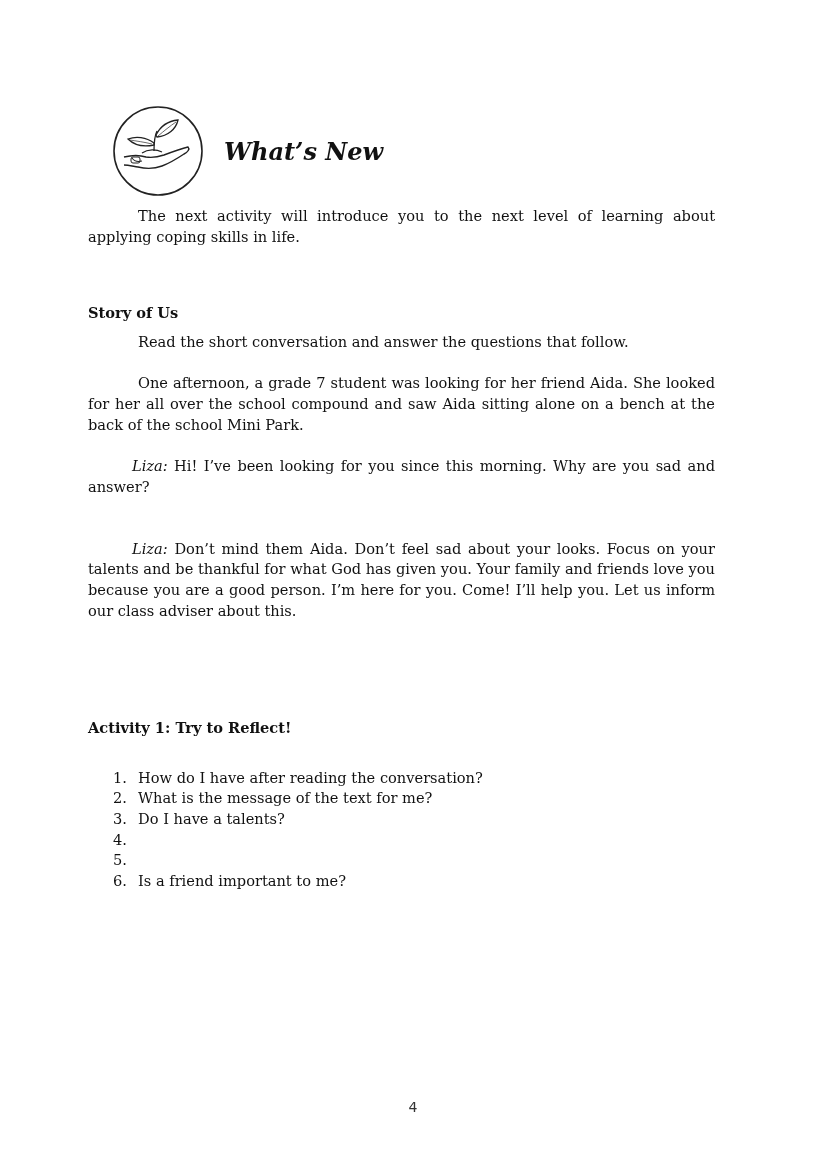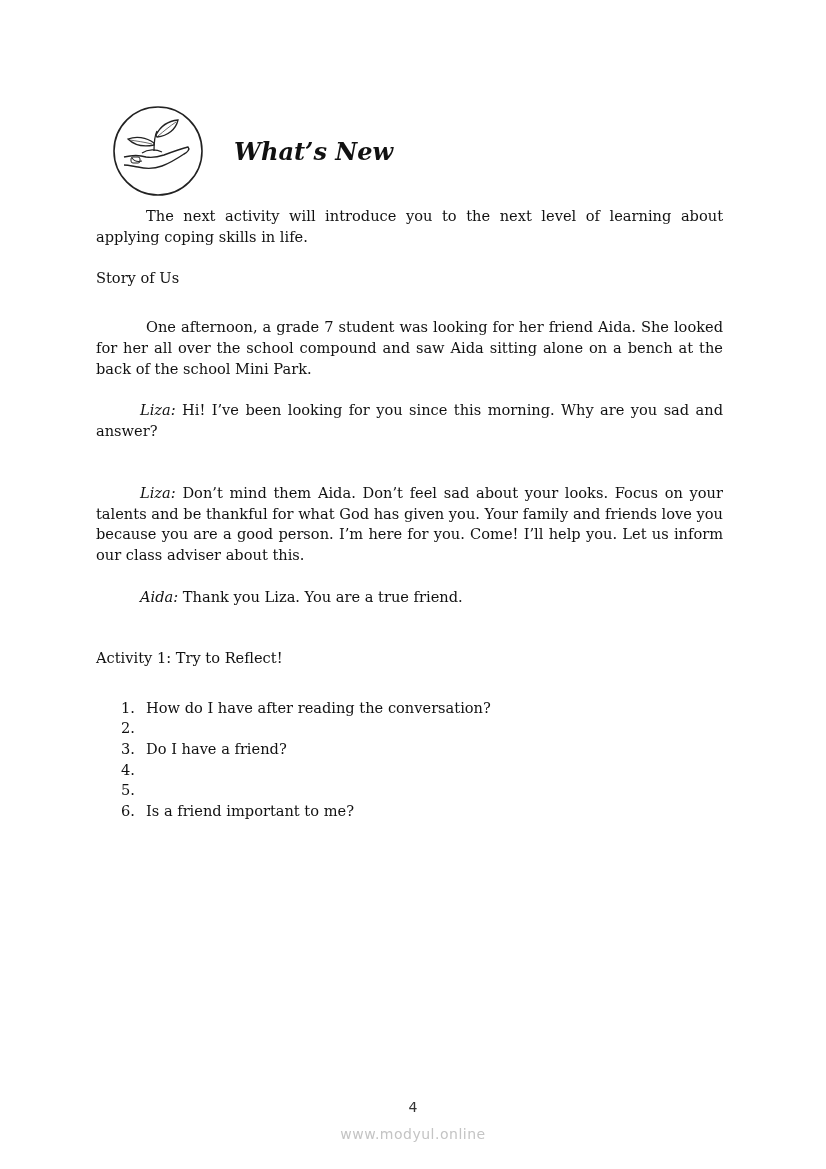--- a/index.html
+++ b/index.html
@@ -1,28 +1,28 @@
 <!DOCTYPE html>
 <html><head>
 <meta charset="utf-8">
 <style>
   html, body { margin: 0; padding: 0; background: #ffffff; }
   body { width: 826px; height: 1169px; position: relative; overflow: hidden;
          font-family: "DejaVu Serif", "Liberation Serif", serif; color: #111; }
   .page { position: absolute; left: 0; top: 0; width: 826px; height: 1169px; }
-  .header { position: absolute; left: 112px; top: 105px; height: 92px; display: flex; align-items: center; gap: 10px; }
+  .header { position: absolute; left: 112px; top: 105px; height: 92px; display: flex; align-items: center; }
   .logo { width: 92px; height: 92px; }
   .title { margin-left: 20px; font-family: "DejaVu Serif", serif; font-weight: bold; font-style: italic;
            font-size: 24px; color: #111; }
-  .content { position: absolute; left: 96px; top: 206px; width: 627px;
+  .content { position: absolute; left: 88px; top: 206px; width: 627px;
              font-size: 14.6px; line-height: 20.7px; }
   p { margin: 0; text-align: justify; }
   .indent { text-indent: 50px; }
   .gap { height: 20.7px; }
-  .h { font-weight: normal; }
+  .h { font-weight: bold; margin-top: 35px; }
   .speaker { font-style: italic; margin-left: 44px; }
   ol { margin: 0; padding: 0; list-style: none; }
   ol li { display: flex; margin-left: 25px; }
   ol li .num { width: 25px; flex: none; }
   .footer-num { position: absolute; top: 1099px; left: 0; width: 826px; text-align: center;
                 font-family: "DejaVu Sans", sans-serif; font-size: 14px; color: #333; }
   .footer-url { position: absolute; top: 1126px; left: 0; width: 826px; text-align: center;
                 font-family: "DejaVu Sans", sans-serif; font-size: 14px; color: #c4c4c4; letter-spacing: 0.5px; }
 </style>
 </head>
@@ -49,56 +49,56 @@
       <path d="M40 39 C32 37 24 36 18 35" fill="none" stroke="#444" stroke-width="0.8"></path>
     </svg>
     <div class="title">What’s New</div>
   </div>
 
   <div class="content">
     <p class="indent">The next activity will introduce you to the next level of learning about applying coping skills in life.</p>
     <div class="gap"></div>
     <p class="h">Story of Us</p>
     <div style="height:8px"></div>
+    <p class="indent">Read the short conversation and answer the questions that follow.</p>
     <div class="gap"></div>
     <p class="indent">One afternoon, a grade 7 student was looking for her friend Aida. She looked for her all over the school compound and saw Aida sitting alone on a bench at the back of the school Mini Park.</p>
     <div class="gap"></div>
 
     <p><span class="speaker">Liza:</span><span> Hi! I’ve been looking for you since this morning. Why are you sad and answer?</span></p>
     <div class="gap"></div>
     <div class="gap"></div>
     <p><span class="speaker">Liza:</span><span> Don’t mind them Aida. Don’t feel sad about your looks. Focus on your talents and be thankful for what God has given you. Your family and friends love you because you are a good person. I’m here for you. Come! I’ll help you. Let us inform our class adviser about this.</span></p>
     <div class="gap"></div>
-    <p><span class="speaker">Aida:</span><span> Thank you Liza. You are a true friend.</span></p>
 
     <div style="height:41px"></div>
     <p class="h">Activity 1: Try to Reflect!</p>
     <div style="height:8px"></div>
     <div class="gap"></div>
 
     <ol>
       <li>
           <span class="num">1.</span>
           <span>How do I have after reading the conversation?</span>
         </li>
       <li>
           <span class="num">2.</span>
+          <span>What is the message of the text for me?</span>
         </li>
       <li>
           <span class="num">3.</span>
-          <span>Do I have a friend?</span>
+          <span>Do I have a talents?</span>
         </li>
       <li>
           <span class="num">4.</span>
         </li>
       <li>
           <span class="num">5.</span>
         </li>
       <li>
           <span class="num">6.</span>
           <span>Is a friend important to me?</span>
         </li>
     </ol>
   </div>
 
   <div class="footer-num">4</div>
-  <div class="footer-url">www.modyul.online</div>
 </div>
 
 </body></html>

